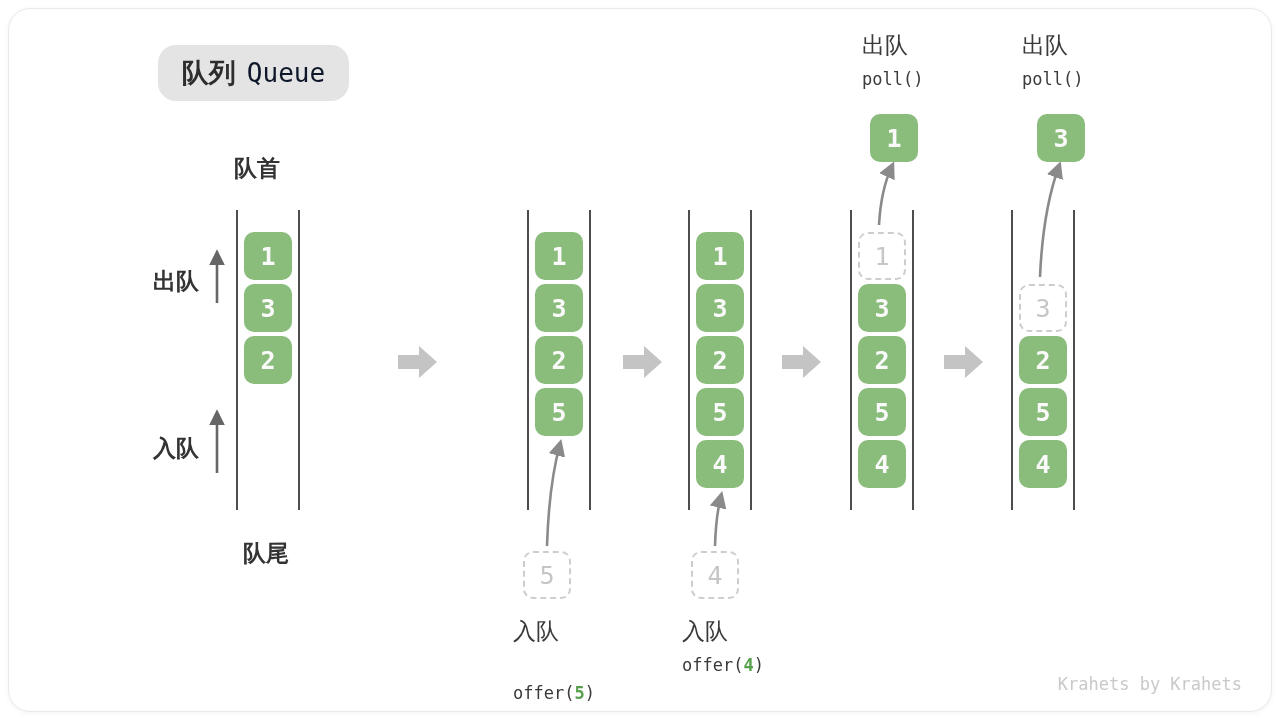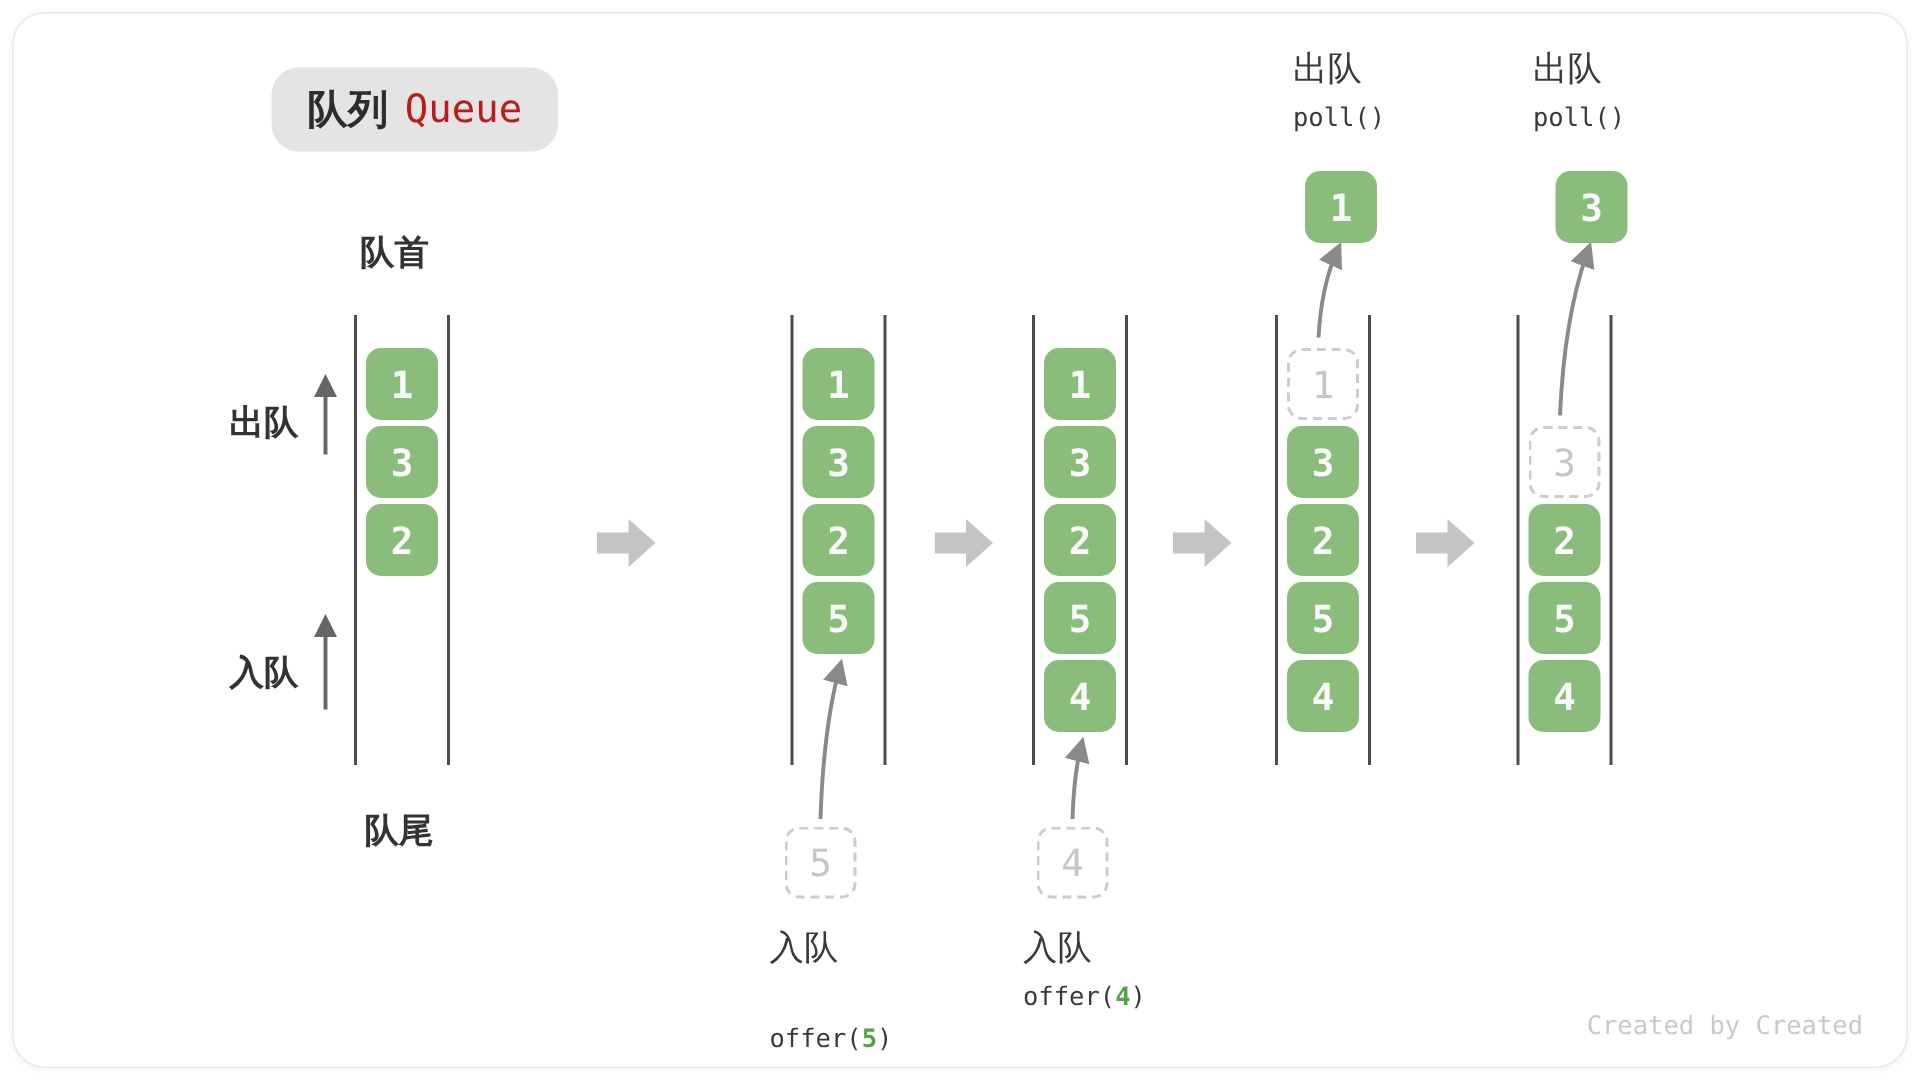--- a/index.html
+++ b/index.html
@@ -1,25 +1,25 @@
 <!DOCTYPE html>
 <html><head>
 <meta charset="utf-8">
 <style>
   html,body{margin:0;padding:0;background:#fff;}
   body{width:1280px;height:720px;position:relative;overflow:hidden;
        font-family:"Liberation Sans","DejaVu Sans",sans-serif;}
   .card{position:absolute;left:8px;top:8px;width:1262px;height:702px;
         background:#fff;border:1px solid #e9e9e9;border-radius:22px;
         box-shadow:0 1px 5px rgba(0,0,0,.05);}
-  .title-box{position:absolute;left:181px;top:45px;width:191px;height:56px;
+  .title-box{position:absolute;left:158px;top:45px;width:191px;height:56px;
         background:#e4e4e4;border-radius:18px;display:flex;align-items:center;
         justify-content:center;gap:11px;}
   .t-zh{font-size:27px;font-weight:bold;color:#2d2d2d;}
-  .t-en{font-size:26px;color:#b91c1c;font-family:"DejaVu Sans Mono",monospace;}
+  .t-en{font-size:26px;color:#0f172a;font-family:"DejaVu Sans Mono",monospace;}
   .lbl{position:absolute;font-size:23px;font-weight:bold;color:#333;}
   .qline{position:absolute;top:210px;width:2px;height:300px;background:#4d4d4d;}
   .block{position:absolute;width:48px;height:48px;border-radius:10px;
         background:#8abd7c;color:#fafafa;display:flex;align-items:center;
         justify-content:center;font-size:25px;font-weight:bold;
         font-family:"DejaVu Sans Mono",monospace;box-sizing:border-box;}
   .block.dashed{background:#fff;border:2px dashed #cdcdcd;color:#c6c6c6;
         font-weight:normal;}
   .annot{position:absolute;}
   .annot-zh{font-size:23px;color:#3a3a3a;line-height:34px;}
@@ -35,21 +35,21 @@
 </head>
 <body>
 
 <div class="card"></div>
 
 <div class="title-box">
   <span class="t-zh">队列</span>
   <span class="t-en">Queue</span>
 </div>
 
-<div class="lbl" style="left:234px;top:153px;width:58px;text-align:center;">队首</div>
+<div class="lbl" style="left:234px;top:153px;width:58px;">队首</div>
 <div class="lbl" style="left:237px;top:538px;width:58px;text-align:center;">队尾</div>
 <div class="lbl" style="left:153px;top:266px;">出队</div>
 <div class="lbl" style="left:153px;top:433px;">入队</div>
 
 <svg class="overlay" id="arrowLayer">
   <defs>
     <marker id="ahGray" viewBox="0 0 10 10" refX="7" refY="5" markerWidth="6.5" markerHeight="6.5" orient="auto-start-reverse">
       <path d="M0,0 L10,5 L0,10 z" fill="#8a8a8a"></path>
     </marker>
     <marker id="ahDark" viewBox="0 0 10 10" refX="7" refY="5" markerWidth="6" markerHeight="6" orient="auto-start-reverse">
@@ -124,13 +124,13 @@
     <div class="qline" style="left: 1073px;"></div>
     <div class="block dashed" style="left: 1019px; top: 284px;">3</div>
     <div class="block" style="left: 1019px; top: 336px;">2</div>
     <div class="block" style="left: 1019px; top: 388px;">5</div>
     <div class="block" style="left: 1019px; top: 440px;">4</div>
     <div class="block" style="left: 1037px; top: 114px;">3</div>
     <div class="annot annot-zh" style="left: 1022px; top: 28px;">出队</div>
     <div class="annot annot-code" style="left: 1022px; top: 62px;">poll()</div>
   </div>
 
-<div class="watermark">Created by Created</div>
+<div class="watermark">Krahets by Krahets</div>
 
 </body></html>

